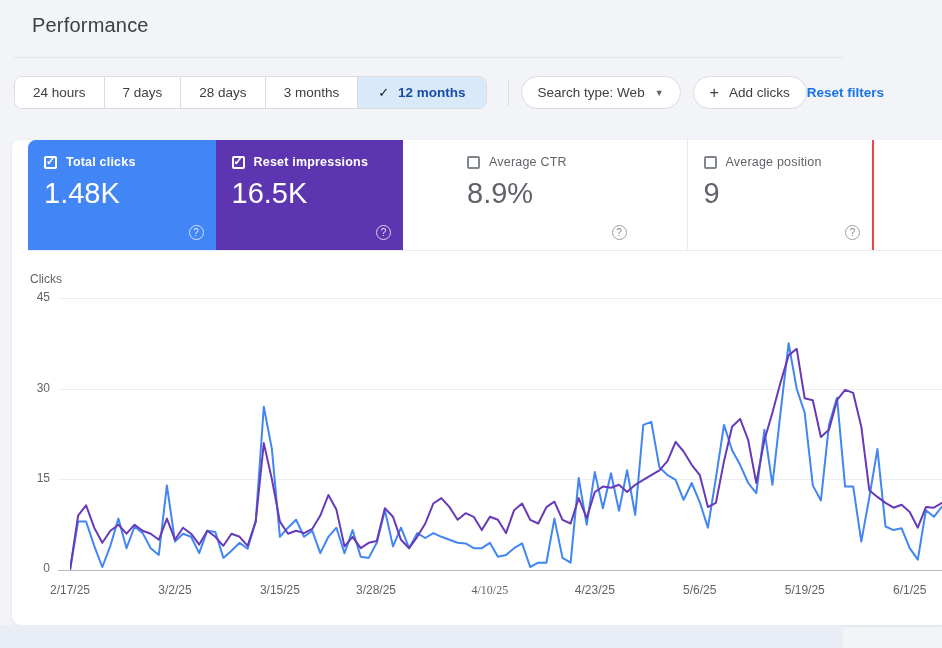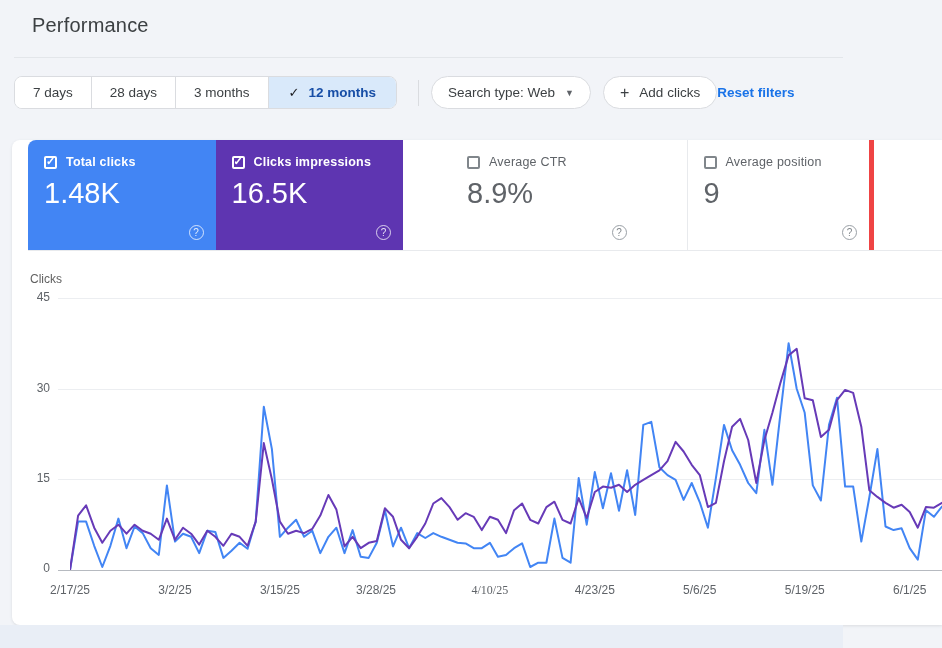--- a/index.html
+++ b/index.html
@@ -28,21 +28,21 @@
   .panel { position:absolute; left:12px; top:140px; width:930px; height:485px; background:#fff; border-radius:8px 0 0 8px; box-shadow:0 1px 3px rgba(60,64,67,.12); }
   .bottom-strip { position:absolute; left:0; right:0; top:625px; height:23px; background:#e9eef6; }
 
   
   .cards-row { position:absolute; left:16px; top:0; width:930px; height:111px; display:flex; border-bottom:1px solid #e8eaed; }
   .card { position:relative; width:187.5px; height:110px; padding:15px 16px; cursor:pointer; }
   .card.c1 { border-radius:8px 0 0 0; }
   .card.blue { background:#4285f4; }
   .card.purple { background:#5e35b1; }
   .card.plain { background:#fff;margin-left:48px; }
-  .card.c4 { border-left:1px solid #e8eaed; border-right:5px solid #ef4444; }
+  .card.c4 { border-left:1px solid #e8eaed; border-right:2px solid #ef4444; }
   .card-head { display:flex; align-items:center; gap:9px; }
   .cbx { width:13px; height:13px; border-radius:2px; flex:0 0 auto; position:relative; }
   .cbx.checked { border:2px solid #fff; }
   .cbx.checked::after { content:"✓"; position:absolute; left:0px; top:-3px; font-size:11px; color:#fff; font-weight:700; }
   .cbx.empty { border:2px solid #80868b; }
   .card-label { font-size:12.5px; letter-spacing:.2px; }
   .card.blue .card-label, .card.purple .card-label { color:#fff; font-weight:700; }
   .card.plain .card-label { color:#5f6368; }
   .card-value { margin-top:8px; font-size:29px; }
   .card.blue .card-value, .card.purple .card-value { color:#fff; }
@@ -62,20 +62,23 @@
 </head>
 <body>
 
 <div class="page">
 
   <div class="page-title">Performance</div>
   <div class="header-divider"></div>
 
   <div class="toolbar">
     <div class="seg-group">
+      <div class="seg">
+          <span>24 hours</span>
+        </div>
       <div class="seg">
           <span>7 days</span>
         </div>
       <div class="seg">
           <span>28 days</span>
         </div>
       <div class="seg">
           <span>3 months</span>
         </div>
       <div class="seg selected">
@@ -102,21 +105,21 @@
         <div class="card-head">
           <span class="cbx checked"></span>
           <span class="card-label">Total clicks</span>
         </div>
         <div class="card-value">1.48K</div>
         <div class="help light">?</div>
       </div>
       <div class="card purple">
         <div class="card-head">
           <span class="cbx checked"></span>
-          <span class="card-label">Clicks impressions</span>
+          <span class="card-label">Reset impressions</span>
         </div>
         <div class="card-value">16.5K</div>
         <div class="help light">?</div>
       </div>
       <div class="card plain">
         <div class="card-head">
           <span class="cbx empty"></span>
           <span class="card-label">Average CTR</span>
         </div>
         <div class="card-value">8.9%</div>

